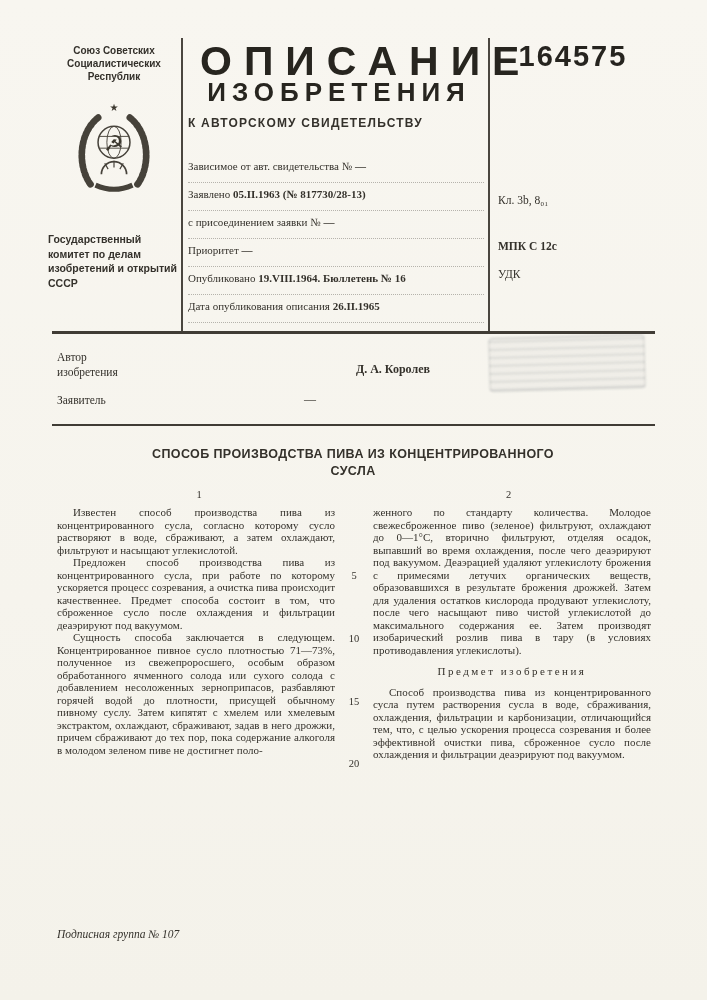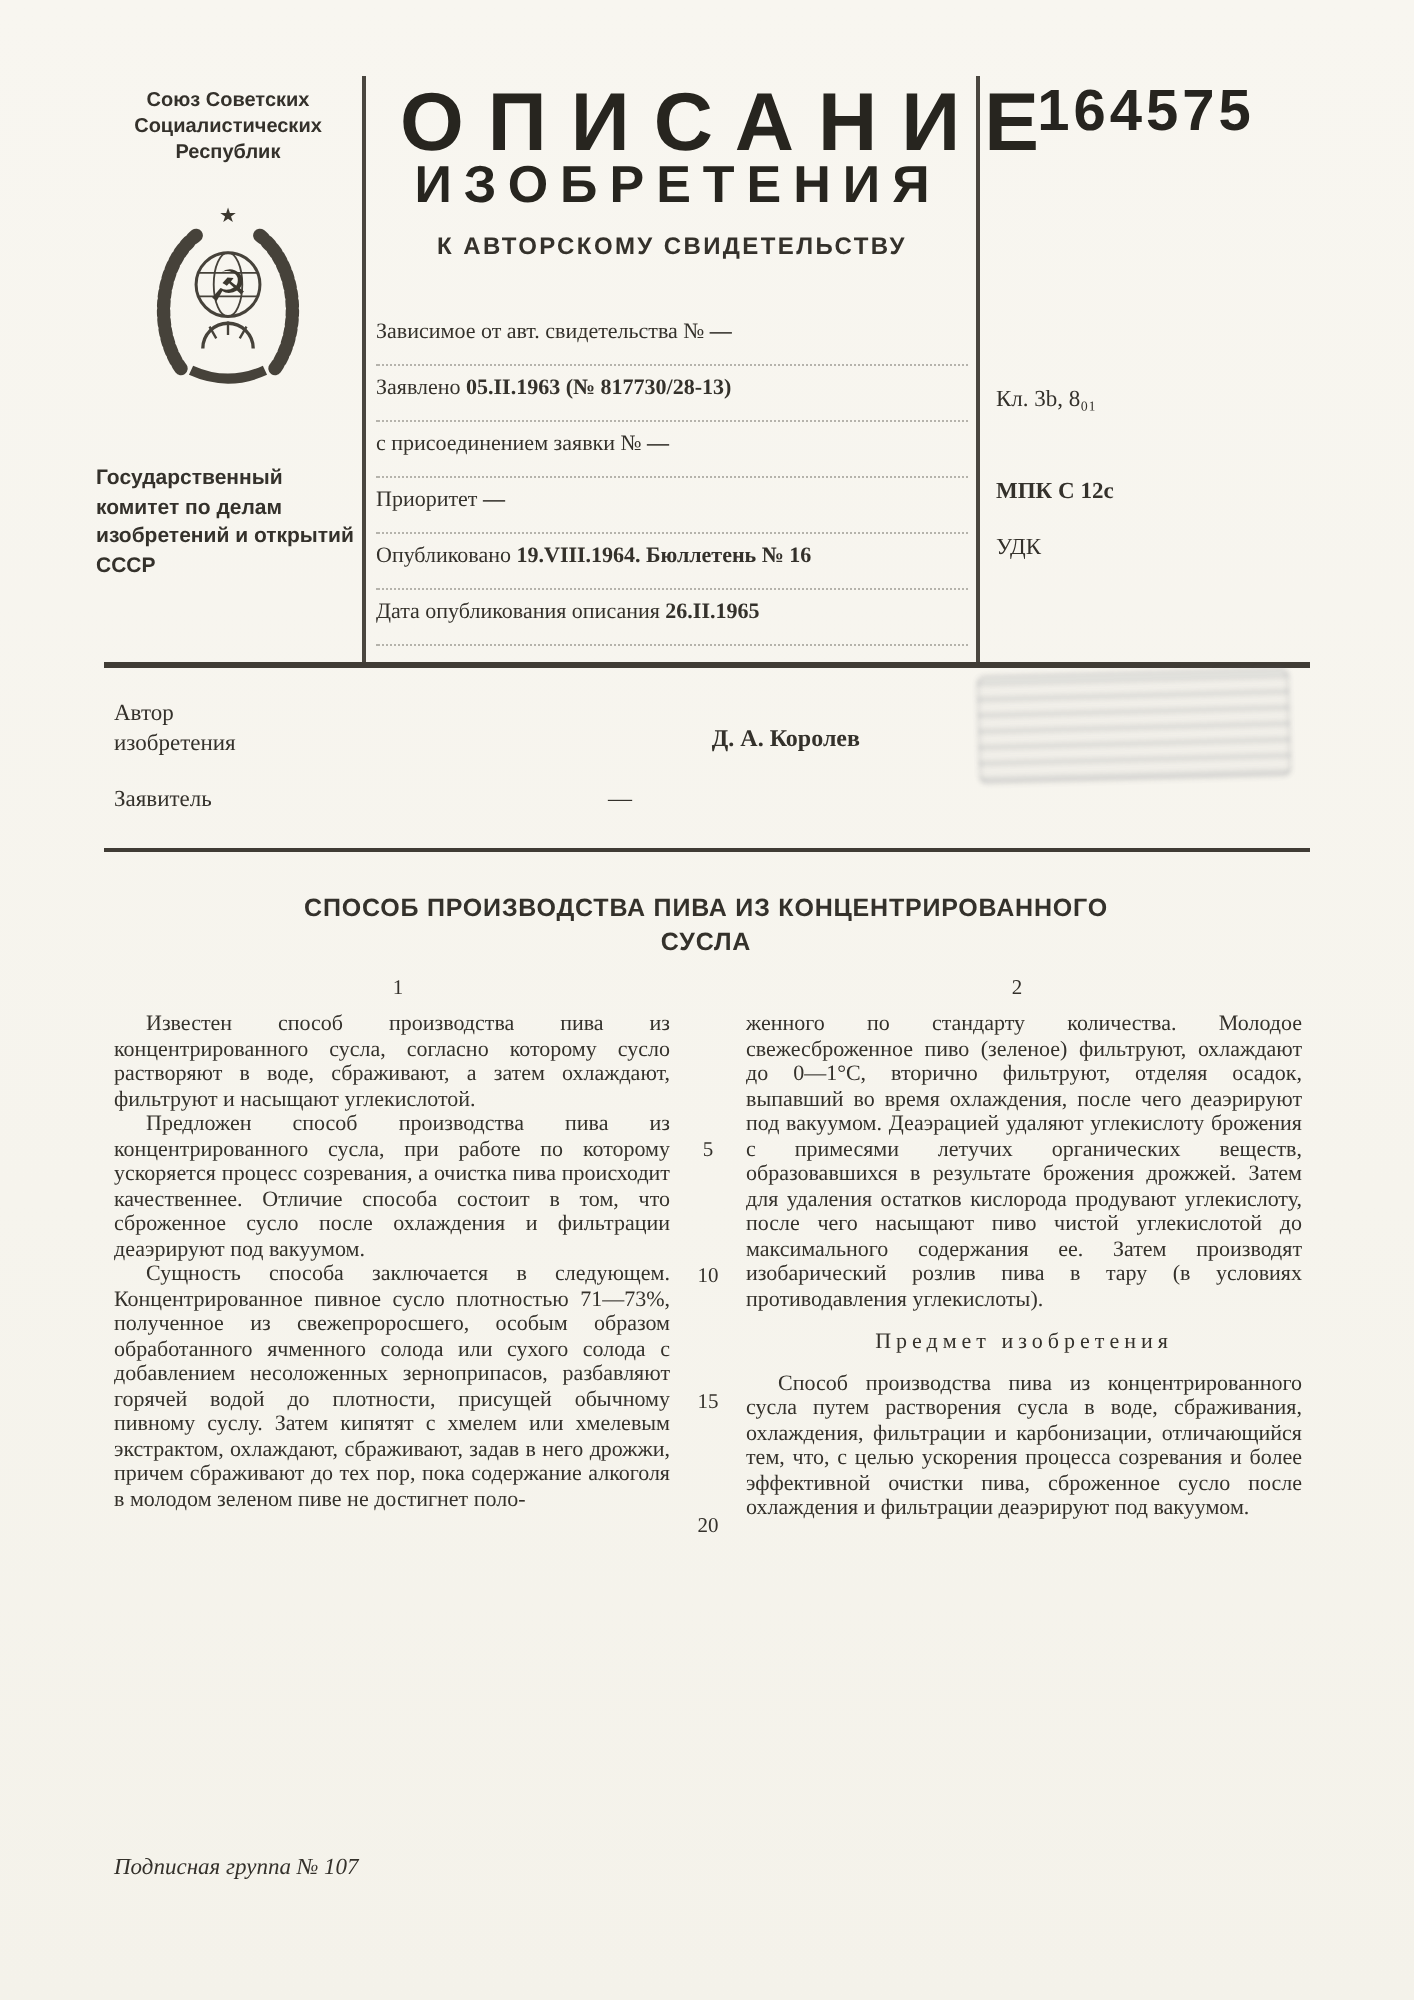--- a/index.html
+++ b/index.html
@@ -26,21 +26,21 @@
   .rule-1 { top: 331px; height: 2.5px; }
   .rule-2 { top: 424px; height: 1.5px; }
 
   
   .title1 { position: absolute; left: 188px; top: 38px; width: 296px; text-align: center;
             font-family: "Liberation Sans", sans-serif; font-weight: bold; font-size: 41px;
             letter-spacing: 12px; padding-left: 12px; color: #27251f; white-space: nowrap; }
   .title2 { position: absolute; left: 188px; top: 77px; width: 296px; text-align: center;
             font-family: "Liberation Sans", sans-serif; font-weight: bold; font-size: 26px;
             letter-spacing: 6px; padding-left: 6px; color: #27251f; white-space: nowrap; }
-  .subtitle { position: absolute; left: 188px; top: 116px; width: 296px; text-align: center;
+  .subtitle { position: absolute; left: 188px; top: 116px; width: 296px; text-align: left;
               font-family: "Liberation Sans", sans-serif; font-weight: bold; font-size: 12px; letter-spacing: 1.2px; }
   .fields { position: absolute; left: 188px; top: 155px; width: 296px; }
   .field-row { font-size: 11px; line-height: 13px; padding: 5px 0 4px 0; min-height: 28px;
                border-bottom: 1px dotted rgba(74,70,63,0.38); }
   .field-value { font-weight: bold; }
 
   
   .doc-number { position: absolute; left: 492px; top: 40px; width: 162px; text-align: center;
                 font-family: "Liberation Sans", sans-serif; font-weight: bold; font-size: 29px;
                 letter-spacing: 2px; color: #26241f; }
@@ -160,21 +160,21 @@
 
   <div class="doc-title">СПОСОБ ПРОИЗВОДСТВА ПИВА ИЗ КОНЦЕНТРИРОВАННОГО СУСЛА</div>
 
   <div class="col-num col-num-1">1</div>
   <div class="col-num col-num-2">2</div>
 
   <div class="body-text">
     <div class="columns">
       <div class="col">
         <p>Известен способ производства пива из концентрированного сусла, согласно которому сусло растворяют в воде, сбраживают, а затем охлаждают, фильтруют и насыщают углекислотой.</p>
-        <p>Предложен способ производства пива из концентрированного сусла, при работе по которому ускоряется процесс созревания, а очистка пива происходит качественнее. Отличие способа состоит в том, что сброженное сусло после охлаждения и фильтрации деаэрируют под вакуумом.</p>
+        <p>Предложен способ производства пива из концентрированного сусла, при работе по которому ускоряется процесс созревания, а очистка пива происходит качественнее. Предмет способа состоит в том, что сброженное сусло после охлаждения и фильтрации деаэрируют под вакуумом.</p>
         <p>Сущность способа заключается в следующем. Концентрированное пивное сусло плотностью 71—73%, полученное из свежепроросшего, особым образом обработанного ячменного солода или сухого солода с добавлением несоложенных зерноприпасов, разбавляют горячей водой до плотности, присущей обычному пивному суслу. Затем кипятят с хмелем или хмелевым экстрактом, охлаждают, сбраживают, задав в него дрожжи, причем сбраживают до тех пор, пока содержание алкоголя в молодом зеленом пиве не достигнет поло-</p>
       </div>
       <div class="col">
         <p class="no-indent">женного по стандарту количества. Молодое свежесброженное пиво (зеленое) фильтруют, охлаждают до 0—1°С, вторично фильтруют, отделяя осадок, выпавший во время охлаждения, после чего деаэрируют под вакуумом. Деаэрацией удаляют углекислоту брожения с примесями летучих органических веществ, образовавшихся в результате брожения дрожжей. Затем для удаления остатков кислорода продувают углекислоту, после чего насыщают пиво чистой углекислотой до максимального содержания ее. Затем производят изобарический розлив пива в тару (в условиях противодавления углекислоты).</p>
         <p class="claims-heading">Предмет изобретения</p>
         <p>Способ производства пива из концентрированного сусла путем растворения сусла в воде, сбраживания, охлаждения, фильтрации и карбонизации, отличающийся тем, что, с целью ускорения процесса созревания и более эффективной очистки пива, сброженное сусло после охлаждения и фильтрации деаэрируют под вакуумом.</p>
       </div>
     </div>
     <span class="gutter-num gn-0">5</span>
     <span class="gutter-num gn-1">10</span>

